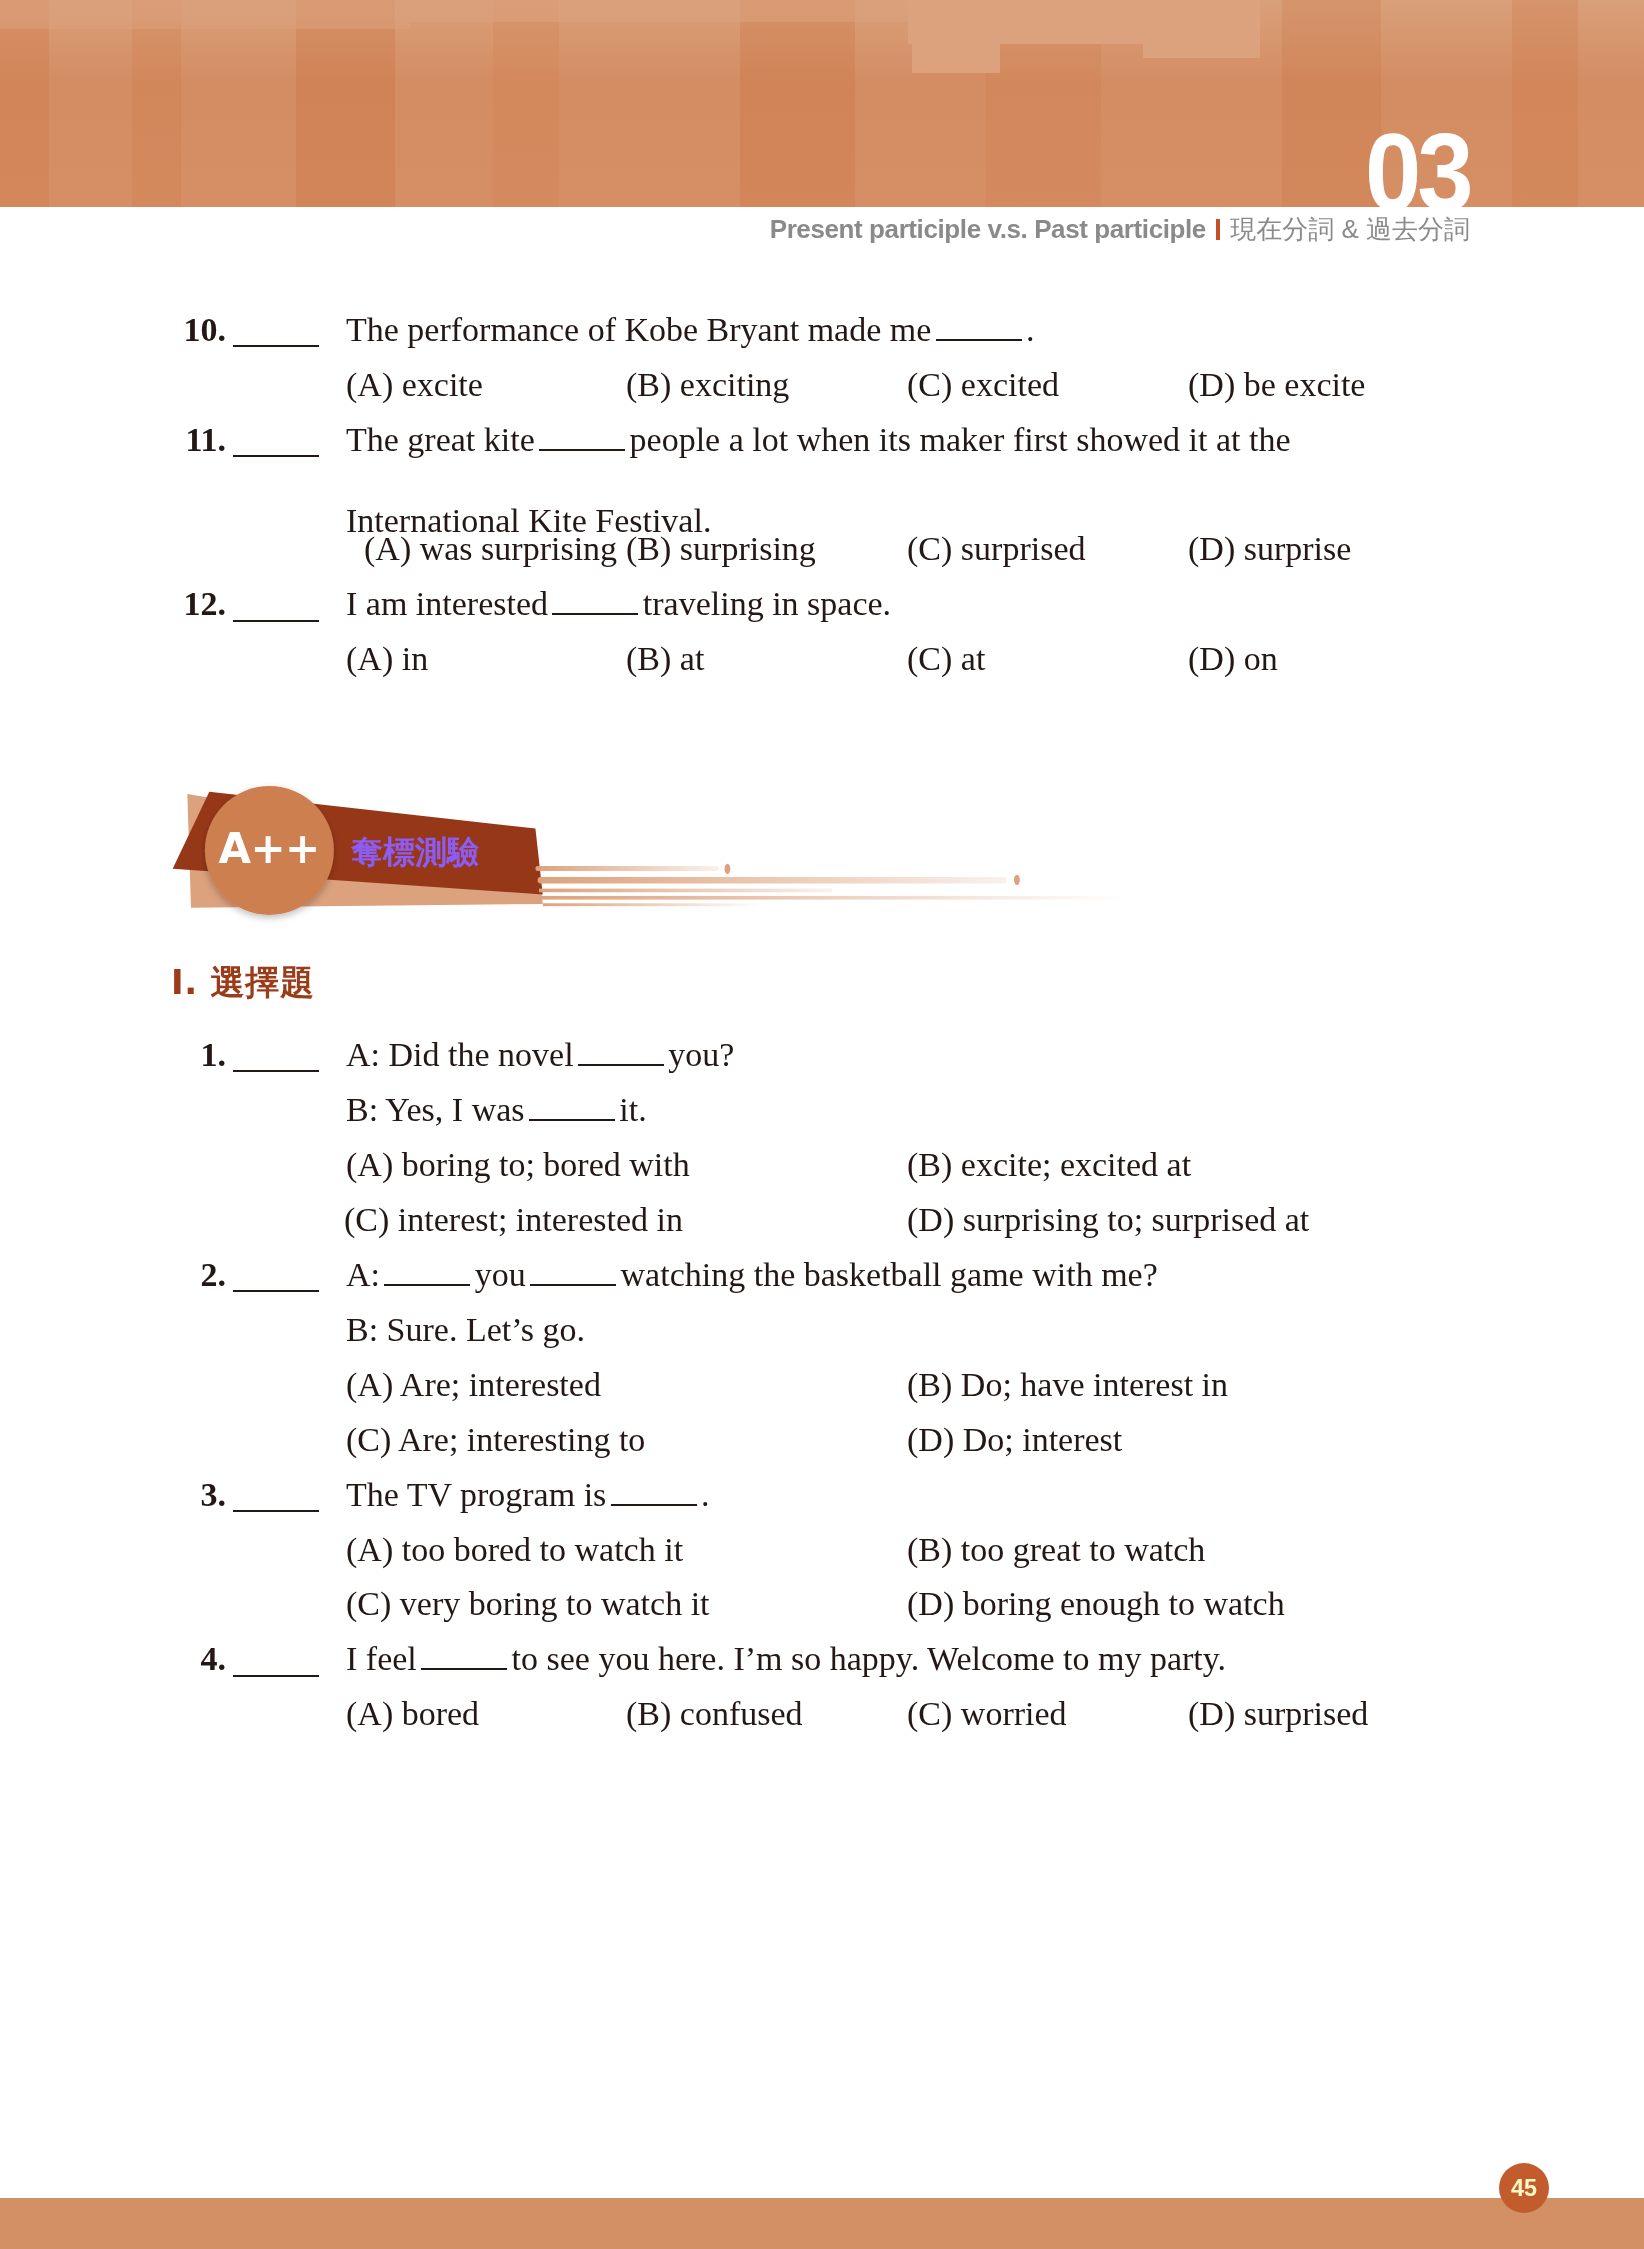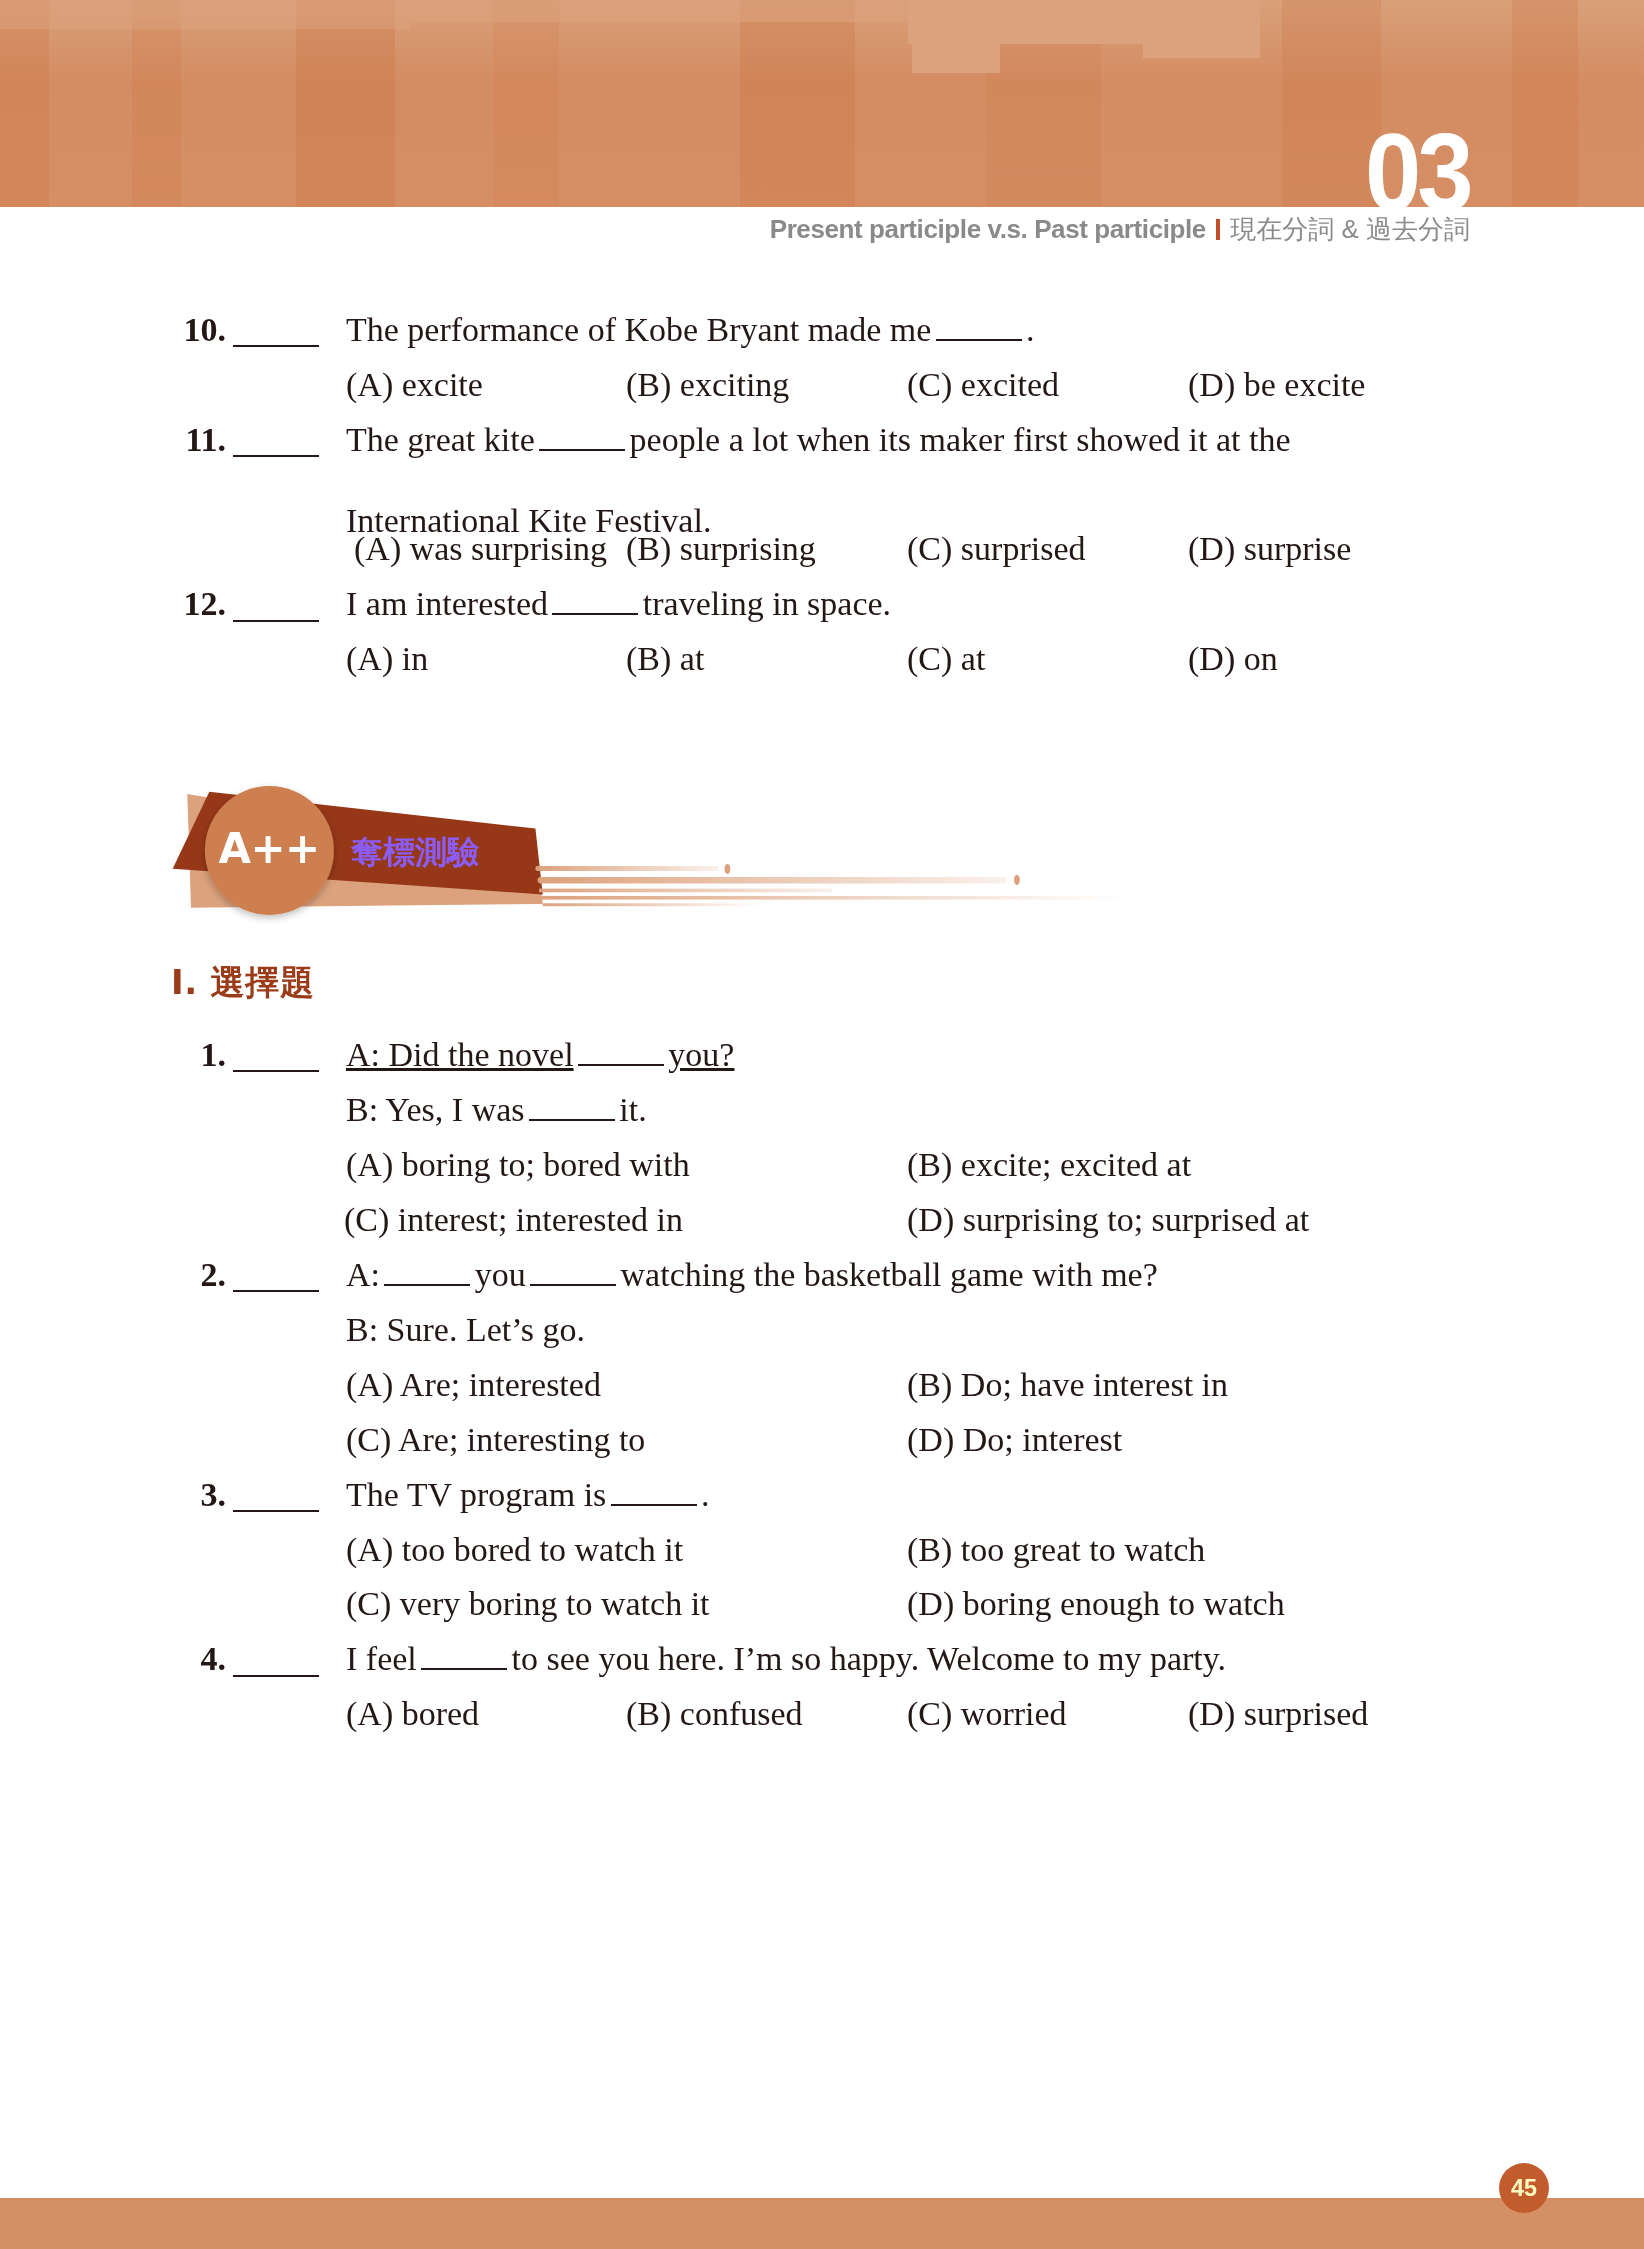--- a/index.html
+++ b/index.html
@@ -79,21 +79,21 @@
   <div class="line opt" style="top:363px;left:626px;">(B) exciting</div>
   <div class="line opt" style="top:363px;left:907px;">(C) excited</div>
   <div class="line opt" style="top:363px;left:1188px;">(D) be excite</div>
 
   <div class="line qnum" style="top:418px;">11.</div>
   <div class="blank-ans" style="top:423px;"></div>
   <div class="line stem" style="top:418px;">
     <span>The great kite</span><span class="b"></span><span>people a lot when its maker first showed it at the</span>
   </div>
   <div class="line stem" style="top:499px;">International Kite Festival.</div>
-  <div class="line opt" style="top:527px;left:354px;">(A) was surprising</div>
+  <div class="line opt" style="top:527px;left:364px;">(A) was surprising</div>
   <div class="line opt" style="top:527px;left:626px;">(B) surprising</div>
   <div class="line opt" style="top:527px;left:907px;">(C) surprised</div>
   <div class="line opt" style="top:527px;left:1188px;">(D) surprise</div>
 
   <div class="line qnum" style="top:582px;">12.</div>
   <div class="blank-ans" style="top:588px;"></div>
   <div class="line stem" style="top:582px;">
     <span>I am interested</span><span class="b"></span><span>traveling in space.</span>
   </div>
   <div class="line opt" style="top:637px;left:346px;">(A) in</div>
@@ -135,21 +135,21 @@
   <div style="position:absolute;left:45px;top:47px;width:110px;text-align:center;font-family:'DejaVu Sans',sans-serif;font-weight:bold;font-size:42px;color:#fff;letter-spacing:-0.7px;">A++</div>
   <div style="position:absolute;left:182px;top:54px;font-family:'DejaVu Sans',sans-serif;font-weight:bold;font-size:32px;color:#8b5cf6;">奪標測驗</div>
 </div>
 
 <div class="section-title">I. 選擇題</div>
 
 <div>
 
   <div class="line qnum" style="top:1033px;">1.</div>
   <div class="blank-ans" style="top:1038px;"></div>
-  <div class="line stem" style="top:1033px;text-decoration:underline;">
+  <div class="line stem" style="top:1033px;">
     <span>A: Did the novel</span><span class="b"></span><span>you?</span>
   </div>
   <div class="line stem" style="top:1088px;">
     <span>B: Yes, I was</span><span class="b"></span><span>it.</span>
   </div>
   <div class="line opt" style="top:1143px;left:346px;">(A) boring to; bored with</div>
   <div class="line opt" style="top:1143px;left:907px;">(B) excite; excited at</div>
   <div class="line opt" style="top:1198px;left:344px;">(C) interest; interested in</div>
   <div class="line opt" style="top:1198px;left:907px;">(D) surprising to; surprised at</div>
 

